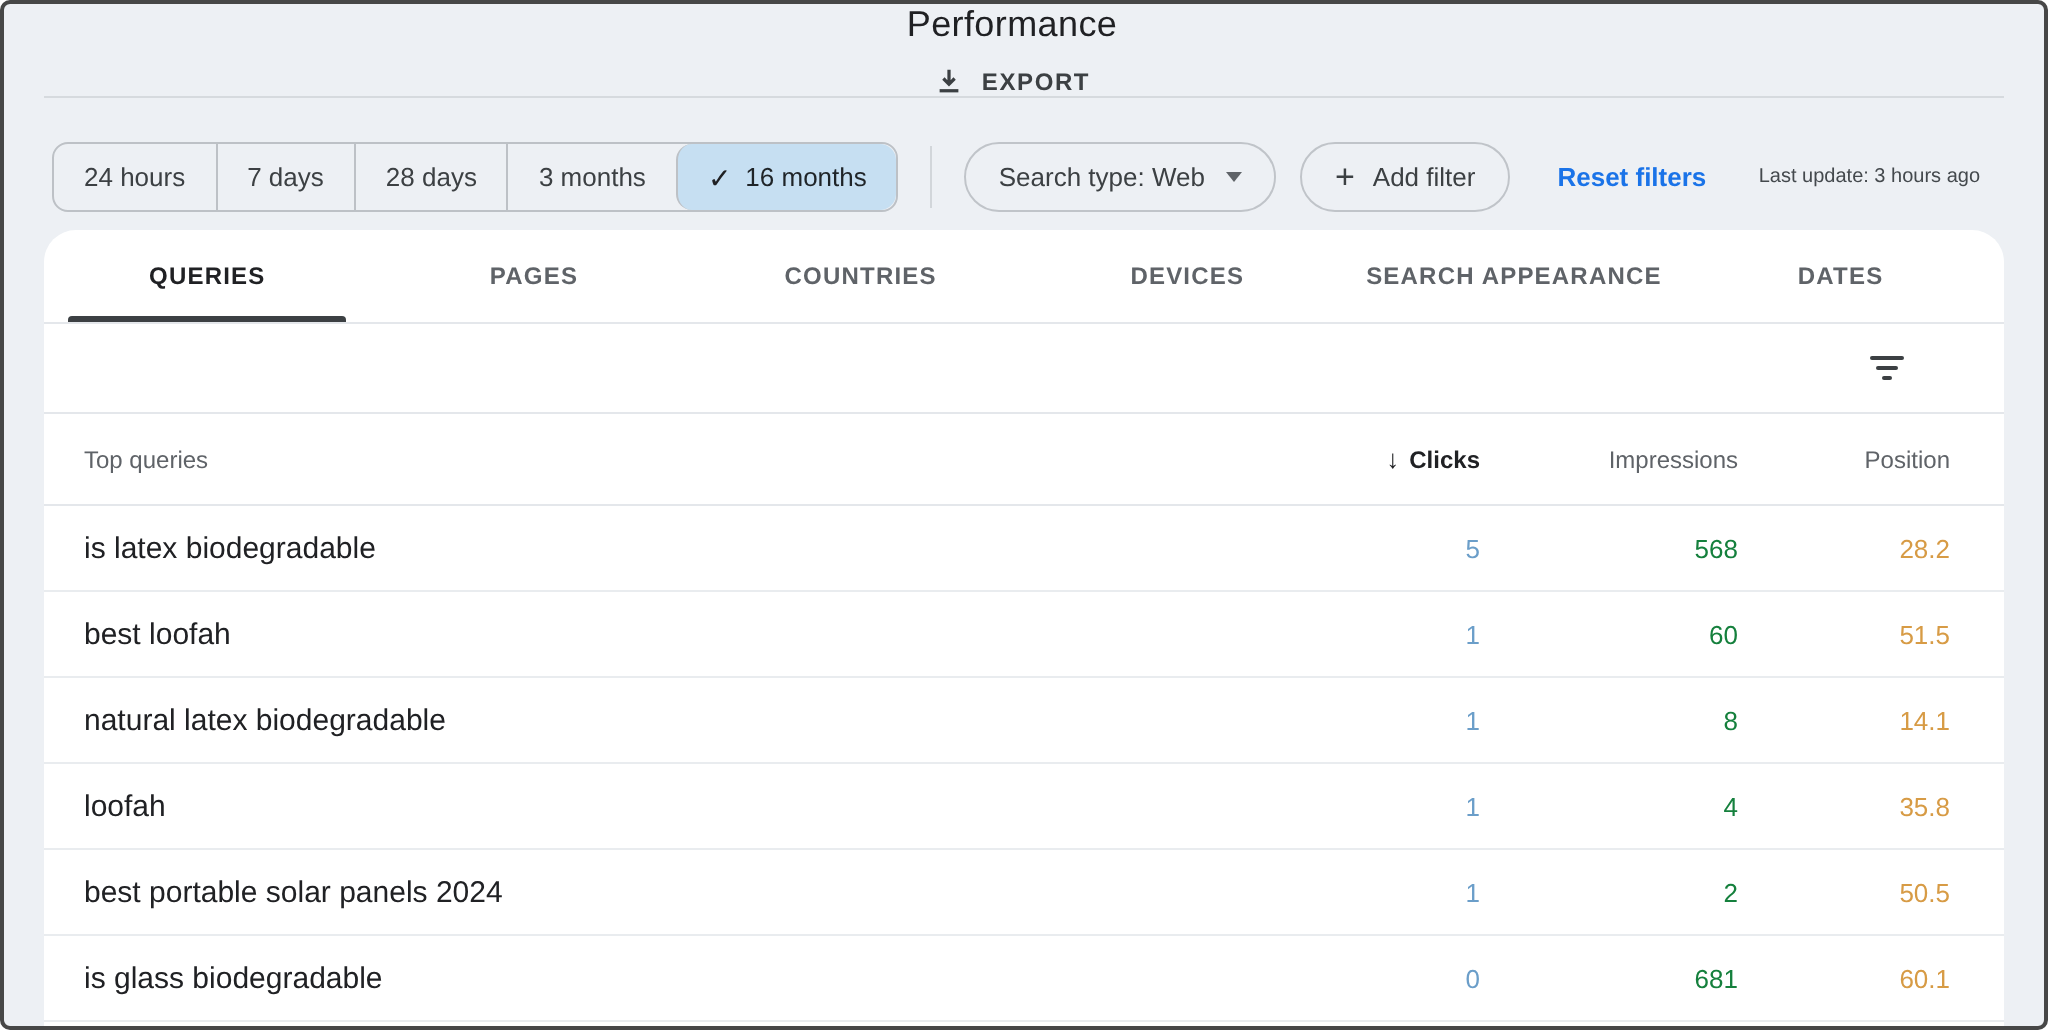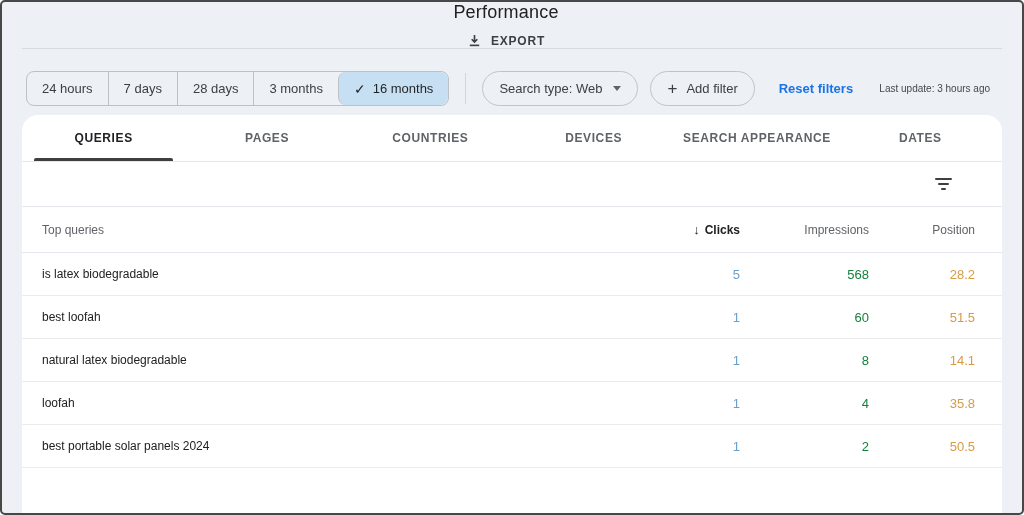--- a/index.html
+++ b/index.html
@@ -129,21 +129,21 @@
     align-items: center;
     padding: 0 27px 0 20px;
   }
   .thead { height: 46px; border-bottom: 1px solid #e4e7eb; }
   .thead .col-query { font-size: 12px; color: #5f6368; }
   .thead .col-num { font-size: 12px; color: #5f6368; text-align: right; }
   .thead .col-clicks { color: #202124; font-weight: bold; }
   .sort-arrow { font-weight: bold; color: #202124; margin-right: 5px; font-size: 13px; }
 
   .trow { height: 43px; border-bottom: 1px solid #e9ecef; cursor: pointer; }
-  .trow .cell-query { font-size: 12px; color: #202124; }
+  .trow .cell-query { font-size: 15px; color: #202124; }
   .trow .num { font-size: 13px; text-align: right; }
   .num.clicks { color: #6b9ec9; }
   .num.impressions { color: #15803d; }
   .num.position { color: #d79b45; }
 </style>
 </head>
 <body>
 
 <div class="screen">
 
@@ -265,15 +265,21 @@
       <div class="num clicks">1</div>
       <div class="num impressions">4</div>
       <div class="num position">35.8</div>
     </div>
     <div class="trow grid">
       <div class="cell-query">best portable solar panels 2024</div>
       <div class="num clicks">1</div>
       <div class="num impressions">2</div>
       <div class="num position">50.5</div>
     </div>
+    <div class="trow grid">
+      <div class="cell-query">is glass biodegradable</div>
+      <div class="num clicks">0</div>
+      <div class="num impressions">681</div>
+      <div class="num position">60.1</div>
+    </div>
 
   </div>
 </div>
 
 </body></html>

